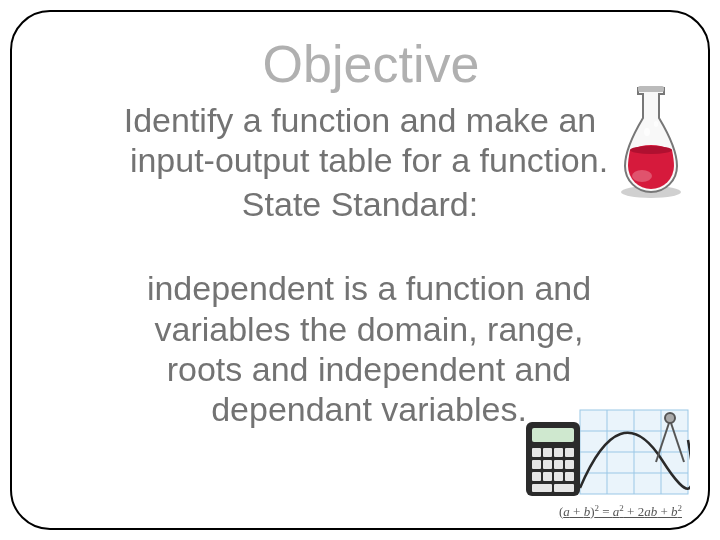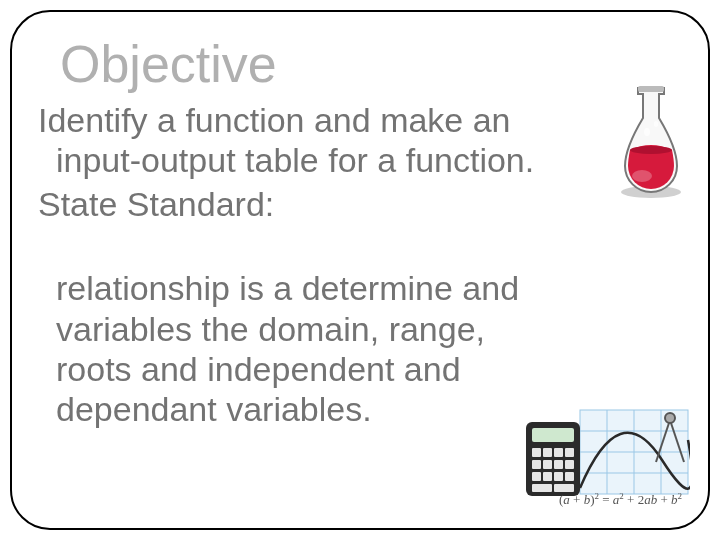--- a/index.html
+++ b/index.html
@@ -13,20 +13,21 @@
   }
   .slide {
     position: relative;
     box-sizing: border-box;
     width: 700px;
     height: 520px;
     margin: 10px;
     border: 2px solid #000;
     border-radius: 40px;
     padding: 18px 26px 20px 26px;
+    text-align: center;
   }
   .title {
     font-size: 52px;
     color: #b0b0b0;
     margin: 4px 0 6px 22px;
     font-weight: 400;
   }
   .body {
     font-size: 34px;
     color: #737373;
@@ -54,45 +55,46 @@
   .mathpic {
     position: absolute;
     right: 18px;
     bottom: 18px;
     width: 170px;
     height: 110px;
   }
   .formula {
     position: absolute;
     right: 26px;
-    bottom: 20px;
+    bottom: 8px;
     font-family: "Times New Roman", serif;
     font-size: 13px;
     color: #555;
+    text-decoration: underline;
   }
   .formula sup { font-size: 9px; }
 </style>
 </head>
 <body>
 
 <div class="slide">
 
   <div class="title">Objective</div>
 
   <div class="body">
     <p class="hang">
       <span>Identify a function and make an</span><br>
       <span>input-output table for a function.</span>
     </p>
     <p class="indent">
       <span>State Standard:</span>
     </p>
     <p class="hang">
       <br>
-      <span>relationship is a determine and</span><br>
+      <span>independent is a function and</span><br>
       <span>variables the domain, range,</span><br>
       <span>roots and independent and</span><br>
       <span>dependant variables.</span>
     </p>
   </div>
 
   <div class="flask-wrap">
     <svg viewBox="0 0 86 120" width="86" height="120">
       <ellipse cx="43" cy="112" rx="30" ry="6" fill="#d0d0d0"></ellipse>
       <path d="M30 8 h26 v6 h-5 v24 q18 30 18 48 a26 26 0 0 1 -52 0 q0 -18 18 -48 v-24 h-5 z" fill="#f8f8f8" stroke="#777" stroke-width="2"></path>

